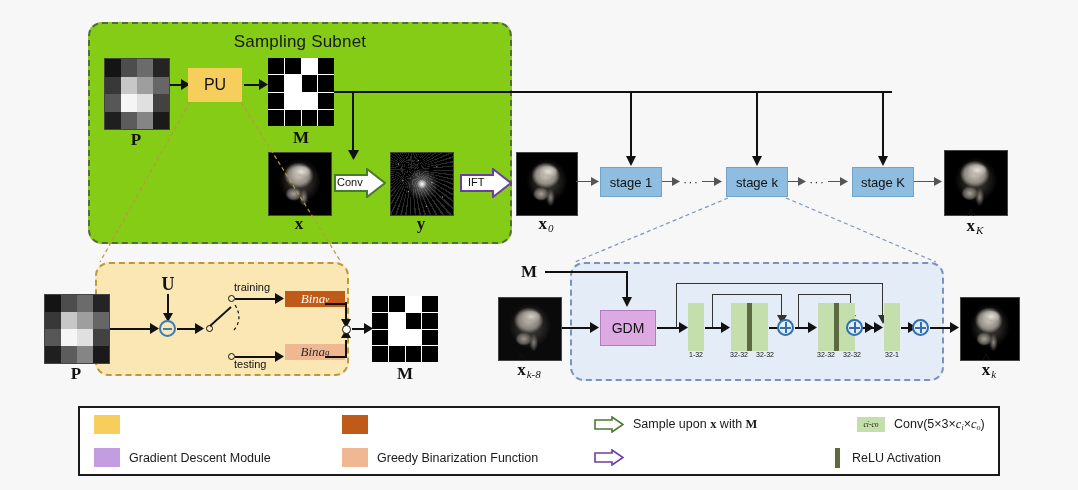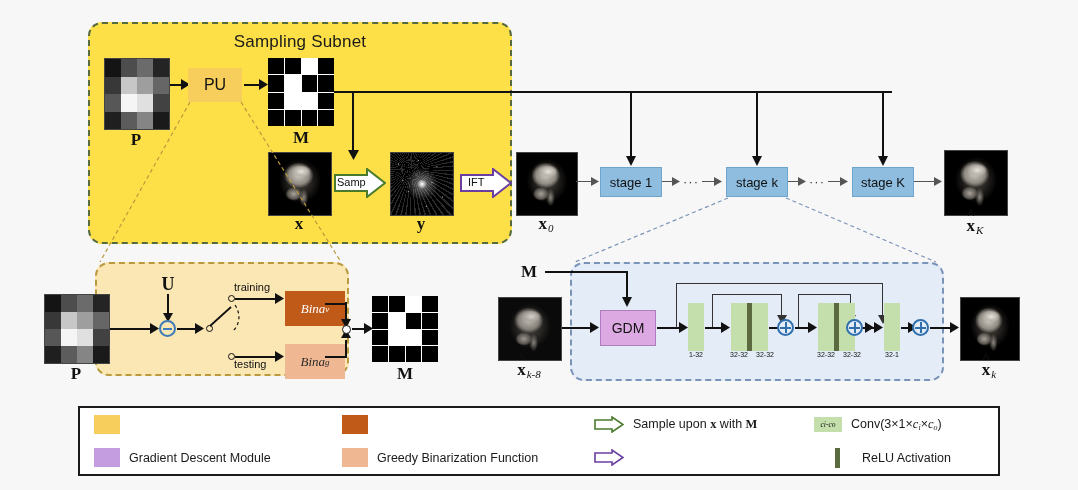--- a/index.html
+++ b/index.html
@@ -8,21 +8,21 @@
     background:#f7f7f7;
     font-family:"Liberation Sans", sans-serif;
     position:relative;overflow:hidden;
   }
   #stage{position:absolute;left:0;top:0;width:1078px;height:490px;}
   .abs{position:absolute;}
 
   
   .subnet-green{
     left:88px;top:22px;width:420px;height:218px;
-    background:#fde047;border:2px dashed #556b3f;border-radius:14px;
+    background:#84cc16;border:2px dashed #556b3f;border-radius:14px;
   }
   .subnet-tan{
     left:578px;top:22px;width:348px;height:218px;
     background:#fbf3de;border:2px dashed #9a7b33;border-radius:14px;
   }
   .subnet-title{
     position:absolute;left:0;right:0;top:8px;text-align:center;
     font-size:17px;color:#1a1a1a;letter-spacing:.2px;
   }
   .pu-detail{
@@ -45,21 +45,21 @@
   .stage-box{
     height:30px;background:#8fbde0;border:1px solid #6fa4cd;
     font-size:13px;color:#111;
   }
   .stage1{left:600px;top:167px;width:62px;}
   .stagek{left:726px;top:167px;width:62px;}
   .stageK{left:852px;top:167px;width:62px;}
   .dots{font-size:13px;color:#333;letter-spacing:1px;}
 
   .bina{
-    height:35px;width:60px;font-style:italic;font-size:13px;
+    height:16px;width:60px;font-style:italic;font-size:13px;
     font-family:"Liberation Serif", serif;color:#141414;
   }
   .bina-v{left:285px;top:291px;background:#c05a18;color:#fff;}
   .bina-g{left:285px;top:344px;background:#f0b793;color:#2a2a2a;}
 
   
   .imgframe{background:#000;border:1px solid #444;}
   .pmap{display:grid;}
   .pmap div{width:100%;height:100%;}
   .mask{display:grid;background:#fff;gap:1px;}
@@ -249,21 +249,21 @@
   <svg class="abs" style="left:348px;top:150px;" width="11" height="10">
     <polygon points="0,0 11,0 5.5,10" fill="#111"></polygon>
     </svg>
 
   <div class="abs imgframe brain" style="left:268px;top:152px;width:62px;height:62px;"></div>
   <div class="abs mlabel" style="left:268px;top:214px;width:62px;">x</div>
 
   <svg class="abs" style="left:334px;top:168px;" width="52" height="30">
     <polygon points="1,7 33,7 33,1 51,15 33,29 33,23 1,23" fill="#ffffff" stroke="#4a7a2c" stroke-width="2"></polygon>
   </svg>
-  <div class="abs arrowlabel" style="left:336px;top:176px;">Samp</div>
+  <div class="abs arrowlabel" style="left:336px;top:176px;">Conv</div>
 
   <div class="abs imgframe kspace" style="left:390px;top:152px;width:62px;height:62px;"></div>
   <div class="abs mlabel" style="left:390px;top:214px;width:62px;">y</div>
 
   <svg class="abs" style="left:460px;top:168px;" width="52" height="30">
     <polygon points="1,7 33,7 33,1 51,15 33,29 33,23 1,23" fill="#ffffff" stroke="#6a3fa0" stroke-width="2"></polygon>
   </svg>
   <div class="abs arrowlabel" style="left:467px;top:176px;">IFT</div>
 
   <div class="abs imgframe brain" style="left:516px;top:152px;width:60px;height:62px;"></div>
@@ -550,51 +550,51 @@
   <div class="abs mlabel" style="left:960px;top:360px;width:58px;"><span class="hat">x</span><span class="sub">k</span></div>
 
   <div class="abs legend">
     <div class="legend-row">
       <div class="legend-item" style="width:248px;padding-left:14px;">
         <div class="sw" style="background:#f7ce5b;"></div>
       </div>
       <div class="legend-item" style="width:252px;">
         <div class="sw" style="background:#c05a18;"></div>
       </div>
-      <div class="legend-item" style="width:220px;">
+      <div class="legend-item" style="width:263px;">
         <div class="arrow-out">
           <svg width="30" height="17">
               <polygon points="1,4 18,4 18,1 29,8.5 18,16 18,13 1,13" fill="#ffffff" stroke="#4a7a2c" stroke-width="1.6"></polygon>
             </svg>
         </div>
         <div class="legend-txt"><span>Sample upon </span><span class="bm">x</span><span> with </span><span class="bm">M</span></div>
       </div>
       <div class="legend-item">
         <div class="conv-sw">
             <span>ci-co</span>
           </div>
-        <div class="legend-txt"><span>Conv(3×1×</span><span class="it">c</span><span class="it" style="font-size:8px;vertical-align:-2px;">i</span><span>×</span><span class="it">c</span><span class="it" style="font-size:8px;vertical-align:-2px;">o</span><span>)</span></div>
+        <div class="legend-txt"><span>Conv(5×3×</span><span class="it">c</span><span class="it" style="font-size:8px;vertical-align:-2px;">i</span><span>×</span><span class="it">c</span><span class="it" style="font-size:8px;vertical-align:-2px;">o</span><span>)</span></div>
       </div>
     </div>
     <div class="legend-row">
       <div class="legend-item" style="width:248px;padding-left:14px;">
         <div class="sw" style="background:#c49ce0;"></div>
         <div class="legend-txt">Gradient Descent Module</div>
       </div>
       <div class="legend-item" style="width:252px;">
         <div class="sw" style="background:#f0b793;"></div>
         <div class="legend-txt">Greedy Binarization Function</div>
       </div>
       <div class="legend-item" style="width:230px;">
         <div class="arrow-out">
           <svg width="30" height="17">
               <polygon points="1,4 18,4 18,1 29,8.5 18,16 18,13 1,13" fill="#ffffff" stroke="#6a3fa0" stroke-width="1.6"></polygon>
             </svg>
         </div>
       </div>
       <div class="legend-item">
         <div class="relu-sw"></div>
-        <div class="legend-txt" style="margin-left:22px;">ReLU Activation</div>
+        <div class="legend-txt" style="margin-left:12px;">ReLU Activation</div>
       </div>
     </div>
   </div>
 
 </div>
 
 </body></html>

